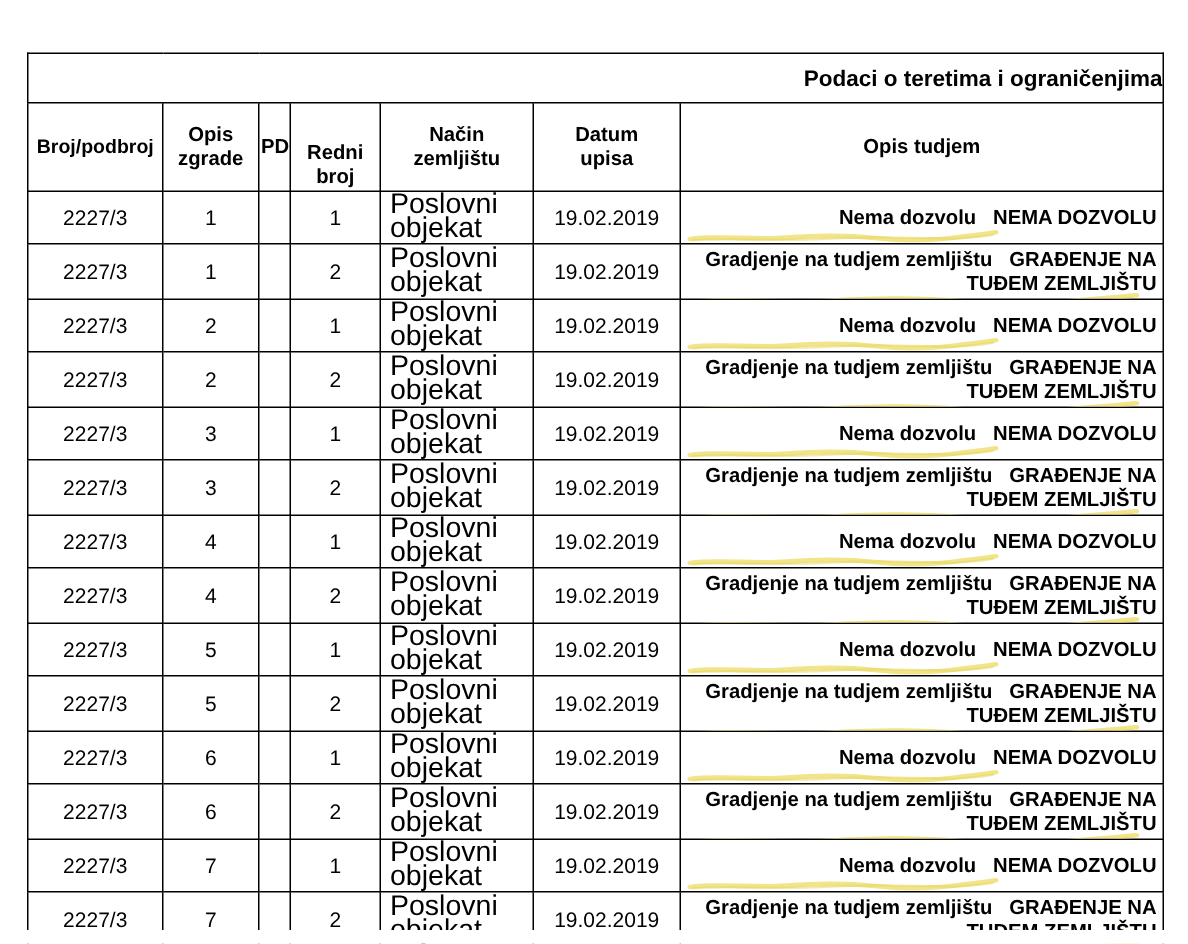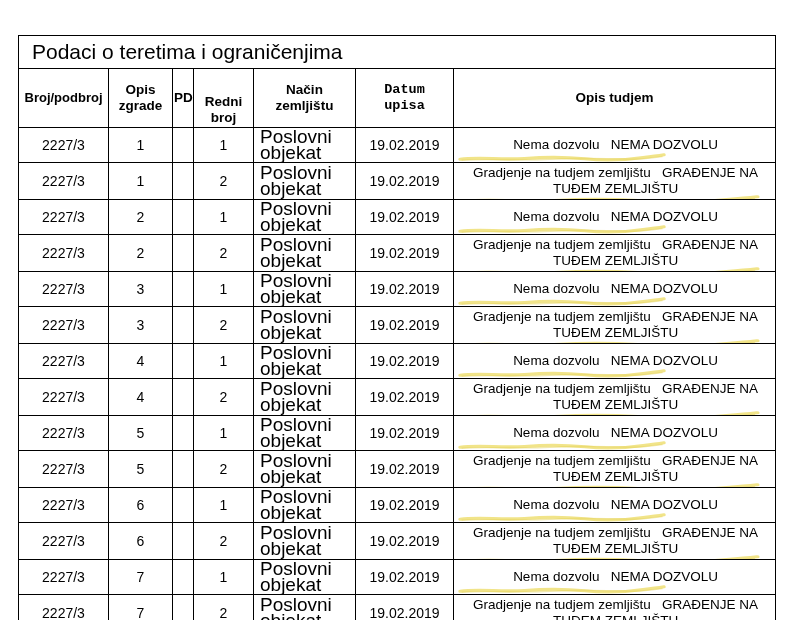--- a/index.html
+++ b/index.html
@@ -22,57 +22,58 @@
     table-layout: fixed;
   }
   table.cadastre td, table.cadastre th {
     border: 1px solid #000000;
     vertical-align: middle;
     overflow: hidden;
   }
   tr.title-row td {
     height: 33px;
     padding-left: 13px;
-    font-weight: normal;
-    font-size: 21px;
-    text-align: left;
+    font-weight: bold;
+    font-size: 15px;
+    text-align: right;
   }
   tr.header-row th {
     height: 38px;
     font-weight: bold;
     font-size: 13.5px;
     line-height: 1.2;
     text-align: center;
     padding: 1px;
     white-space: normal;
   }
   tr.header-row th.nowrap { white-space: nowrap; font-size: 13px; }
   .th-narrow { display: inline-block; vertical-align: middle; }
   .w46 { width: 46px; margin-top: 24px; }
   .w50 { width: 50px; }
-  .w52 { width: 52px; font-family: Liberation Mono, monospace; }
+  .w52 { width: 52px; }
   .w80 { width: 80px; }
   tr.data-row td {
     height: 35px;
     font-size: 14px;
     text-align: center;
     padding: 1px 2px;
   }
   tr.data-row td.c-left {
     text-align: left;
     padding-left: 6px;
     font-size: 19px;
     line-height: 16px;
   }
   tr.data-row td.c-opis {
     position: relative;
-    text-align: center;
+    text-align: right;
     padding: 2px 4px 2px 6px;
     font-size: 13.5px;
     line-height: 16px;
+    font-weight: bold;
   }
   .hl {
     position: absolute;
     left: 4px;
     pointer-events: none;
     z-index: 2;
   }
   .hl svg { display: block; }
   .hl-short { bottom: 0px; width: 208px; height: 9px; }
   .hl-long  { bottom: -5px; width: 302px; height: 9px; }

